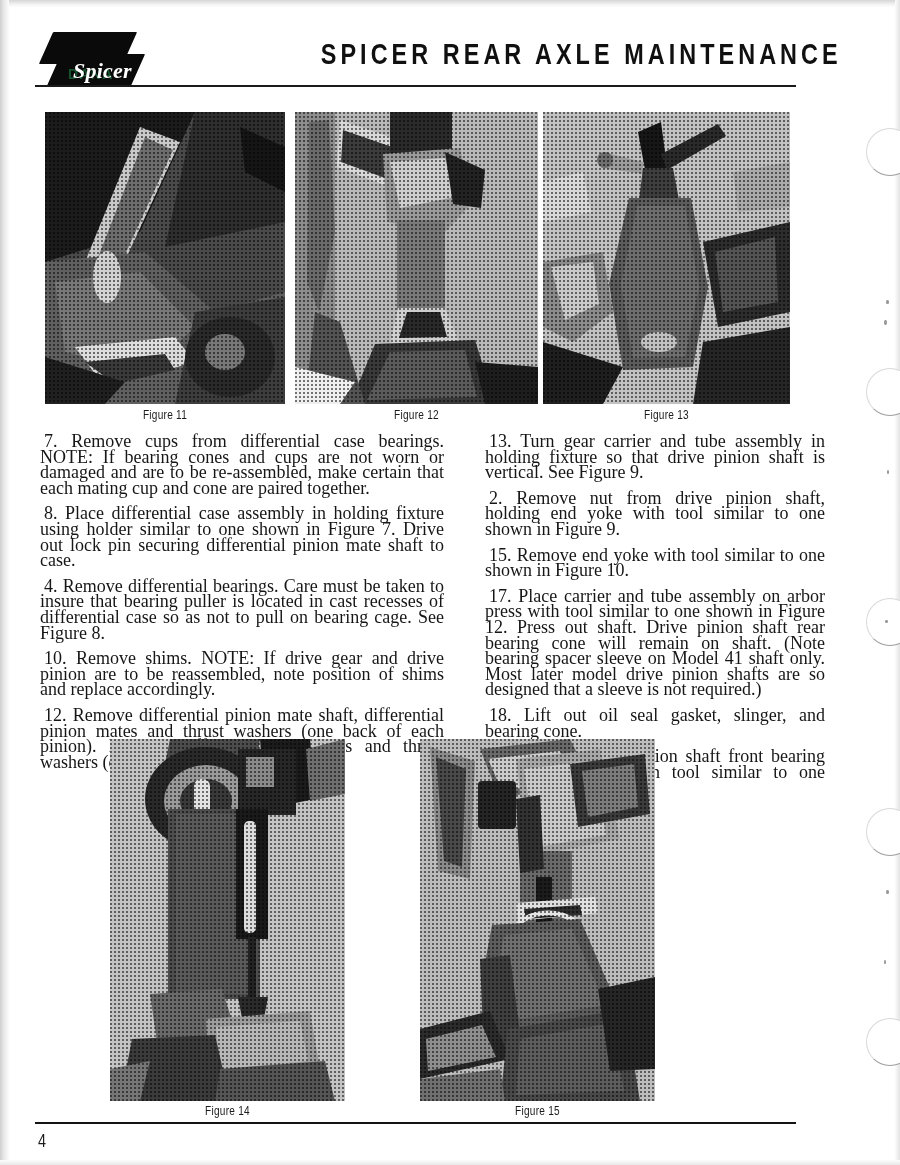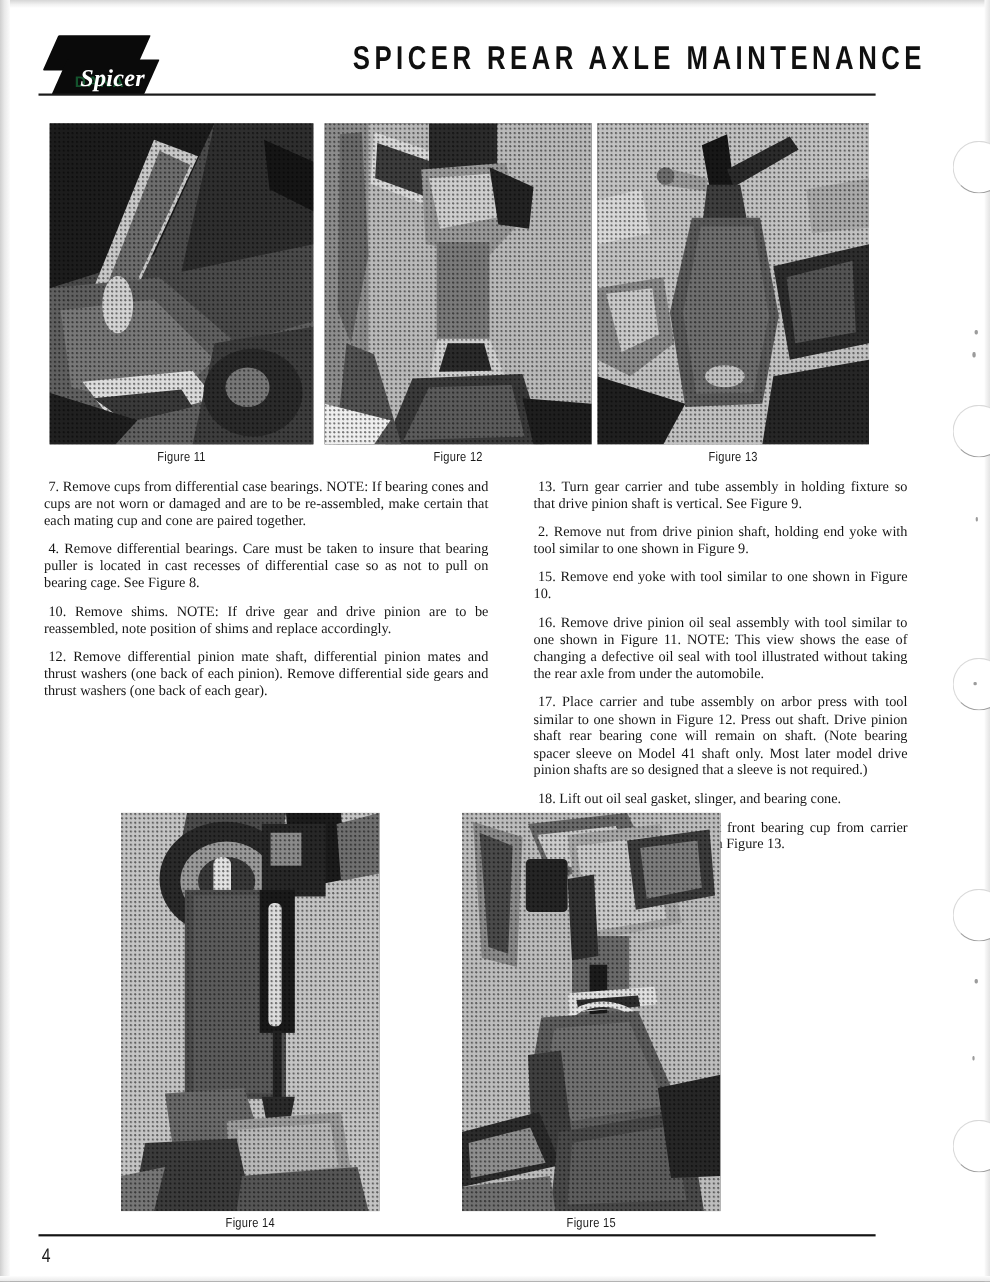--- a/index.html
+++ b/index.html
@@ -134,21 +134,21 @@
     font-size: 12px;
     letter-spacing: 0.3px;
     color: #1b1b1b;
     transform: scaleX(0.84);
   }
 
   
   .col {
     position: absolute;
     font-family: "Liberation Serif", "DejaVu Serif", serif;
-    font-size: 13px;
+    font-size: 18px;
     line-height: 15.6px;
     color: #161616;
     text-align: justify;
   }
   .col p {
     margin: 0 0 10px 0;
     text-indent: 4px;
   }
   .col p:last-child { margin-bottom: 0; }
 
@@ -280,30 +280,30 @@
         <polygon points="0,70 40,60 48,100 0,110" fill="#d9d9d9"></polygon>
         <polygon points="190,60 247,50 247,95 195,100" fill="#aaaaaa"></polygon>
       </svg>
     </div>
     <div class="grain"></div>
   </div>
   <div class="caption" style="left:543px; top:408px; width:247px;">Figure 13</div>
 
   <div class="col" style="left:40px; top:434px; width:404px;">
     <p>7. Remove cups from differential case bearings. NOTE: If bearing cones and cups are not worn or damaged and are to be re-assembled, make certain that each mating cup and cone are paired together.</p>
+    <p>8. Place differential case assembly in holding fixture using holder similar to one shown in Figure 7. Drive out lock pin securing differential pinion mate shaft to case.</p>
     <p>4. Remove differential bearings. Care must be taken to insure that bearing puller is located in cast recesses of differential case so as not to pull on bearing cage. See Figure 8.</p>
     <p>10. Remove shims. NOTE: If drive gear and drive pinion are to be reassembled, note position of shims and replace accordingly.</p>
     <p>12. Remove differential pinion mate shaft, differential pinion mates and thrust washers (one back of each pinion). Remove differential side gears and thrust washers (one back of each gear).</p>
   </div>
 
   <div class="col" style="left:455px; top:434px; width:340px;margin-left:30px;">
     <p>13. Turn gear carrier and tube assembly in holding fixture so that drive pinion shaft is vertical. See Figure 9.</p>
     <p>2. Remove nut from drive pinion shaft, holding end yoke with tool similar to one shown in Figure 9.</p>
     <p>15. Remove end yoke with tool similar to one shown in Figure 10.</p>
-    <p>16. Remove drive pinion oil seal assembly with tool similar to one shown in Figure 11. NOTE: This view shows the ease of changing a defective oil seal with tool illustrated without taking the rear axle from under the automobile.</p>
     <p>17. Place carrier and tube assembly on arbor press with tool similar to one shown in Figure 12. Press out shaft. Drive pinion shaft rear bearing cone will remain on shaft. (Note bearing spacer sleeve on Model 41 shaft only. Most later model drive pinion shafts are so designed that a sleeve is not required.)</p>
     <p>18. Lift out oil seal gasket, slinger, and bearing cone.</p>
     <p>19. Remove drive pinion shaft front bearing cup from carrier with tool similar to one shown in Figure 13.</p>
   </div>
 
   <div class="photo" style="left:110px; top:739px; width:235px; height:362px;">
     <div class="shapes">
       <svg width="235" height="362" viewBox="0 0 235 362" preserveAspectRatio="none">
         <rect x="0" y="0" width="235" height="362" fill="#c4c4c4"></rect>
         <polygon points="60,0 150,0 140,70 70,80 52,40" fill="#4c4c4c"></polygon>

